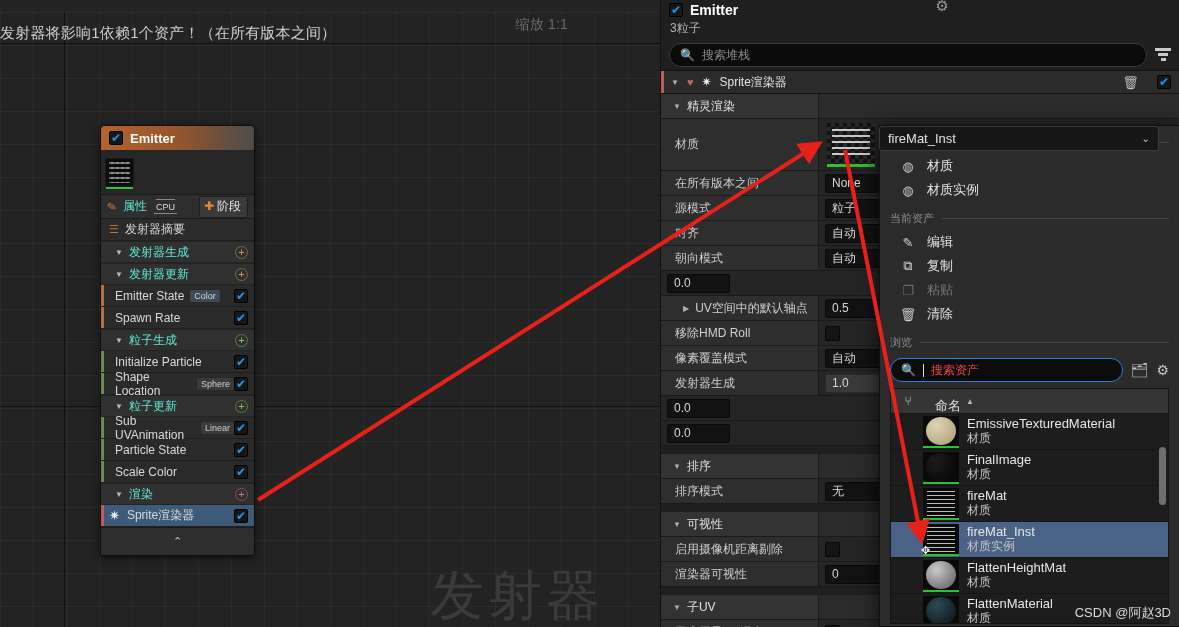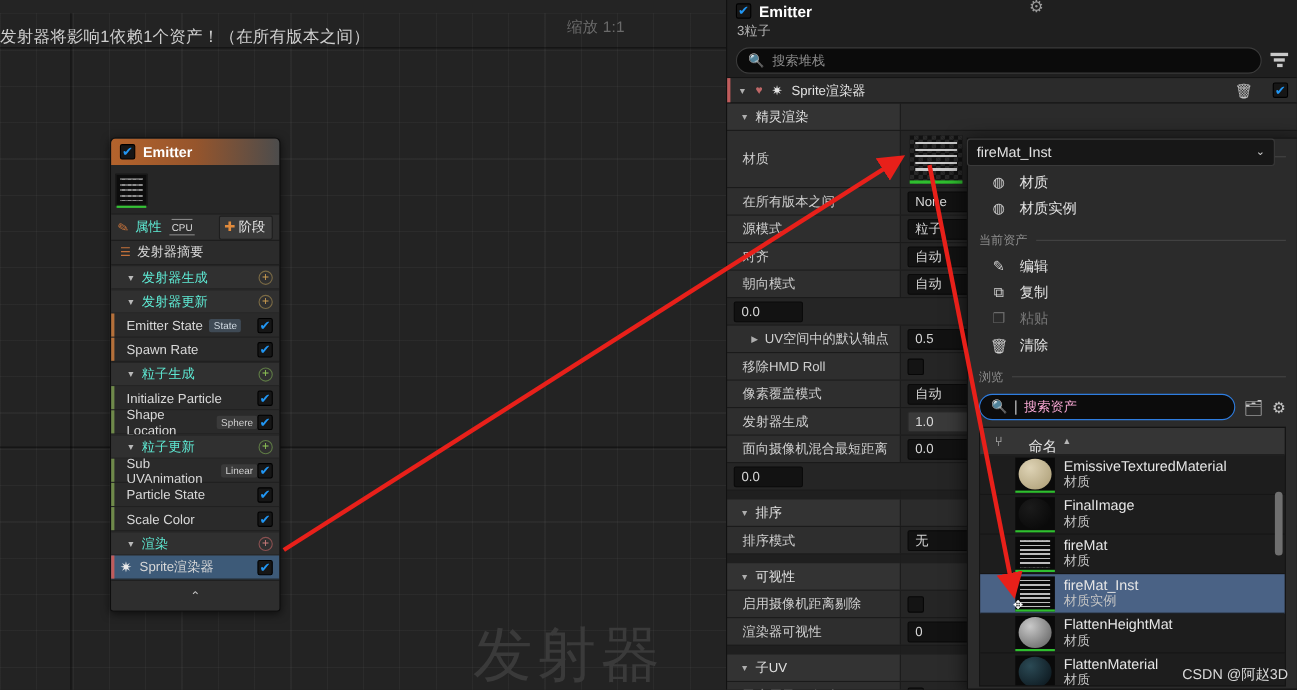--- a/index.html
+++ b/index.html
@@ -225,21 +225,21 @@
   .pk-item .ico { width:16px; text-align:center; font-size:13px; color:#cfcfcf; }
   .pk-item.disabled .ico { color:#6a6a6a; }
 
   .pk-search { padding:4px 10px 6px 10px; display:flex; align-items:center; gap:8px; }
   .pk-search .inp {
     flex:1; height:24px; background:#0c0c0c; border:1px solid #2e7de0; border-radius:12px;
     display:flex; align-items:center; gap:7px; padding:0 10px;
   }
   .pk-search .inp .mag { color:#e0e0e0; font-size:12px; }
   .pk-search .inp .caret { width:1px; height:13px; background:#ddd; }
-  .pk-search .inp .ph { color:#f9a8d4; font-size:12px; }
+  .pk-search .inp .ph { color:#ef4444; font-size:12px; }
   .pk-search .ic { color:#c6c6c6; font-size:14px; }
 
   .pk-list { margin:0 10px; background:#1d1d1d; border:1px solid #141414; height:calc(100% - 264px); position:relative; overflow:hidden; }
   .pk-list-hdr {
     height:25px; background:#353535; display:flex; align-items:center; border-bottom:1px solid #171717;
   }
   .pk-list-hdr .c1 { width:34px; display:flex; justify-content:center; color:#cfcfcf; font-size:12px; }
   .pk-list-hdr .c2 { flex:1; display:flex; align-items:flex-start; gap:5px; padding-left:10px; font-size:13px; color:#e4e4e4;margin-top:10px; }
   .pk-list-hdr .c2 .up { font-size:8px; color:#b6b6b6; }
   .pk-row {
@@ -324,21 +324,21 @@
           <span class="addbtn">+</span>
         </div>
         <div class="n-row group ">
           <span class="tri">▼</span>
           <span class="gname">发射器更新</span>
           <span class="addbtn">+</span>
         </div>
         <div class="n-row module">
           <span class="accent" style="background:#b5703a"></span>
           <span class="mname">Emitter State</span>
-          <span class="tag">State</span>
+          <span class="tag">Color</span>
           <span class="cbx blue-fill">✔</span>
         </div>
         <div class="n-row module">
           <span class="accent" style="background:#b5703a"></span>
           <span class="mname">Spawn Rate</span>
           <span class="cbx blue-fill">✔</span>
         </div>
         <div class="n-row group green">
           <span class="tri">▼</span>
           <span class="gname">粒子生成</span>
@@ -510,23 +510,20 @@
         </div>
         <div class="prow">
           <div class="pl">
             <span>发射器生成</span>
           </div>
           <div class="pv">
             <span class="field lite">1.0</span>
           </div>
         </div>
         <div class="prow">
-          <div class="pl">
-            <span>面向摄像机混合最短距离</span>
-          </div>
           <div class="pv">
             <span class="field">0.0</span>
           </div>
         </div>
         <div class="prow">
           <div class="pv">
             <span class="field">0.0</span>
           </div>
         </div>
         <div class="prow spacer">

